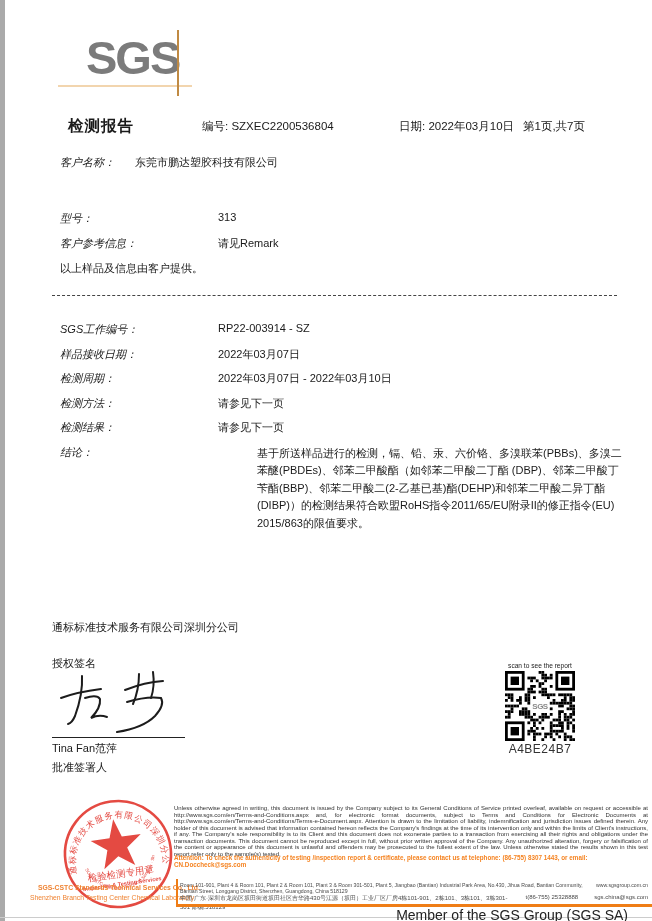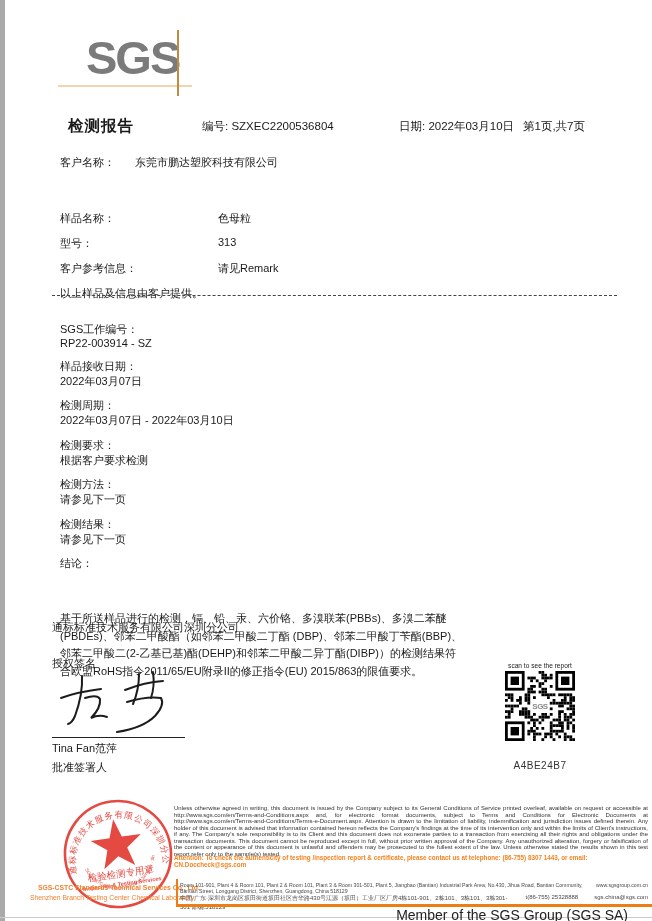--- a/index.html
+++ b/index.html
@@ -18,50 +18,50 @@
   
   .title-row { position:absolute; left:52px; top:116px; width:570px; font-size:11.5px; color:#1a1a1a; }
   .doc-title { position:absolute; left:16px; top:0; font-size:15.5px; font-weight:bold; letter-spacing:1px; }
   .rep-no   { position:absolute; left:150px; top:3px; }
   .rep-date { position:absolute; left:347px; top:3px; }
   .rep-page { position:absolute; left:471px; top:3px; }
 
   
   .rows { position:absolute; font-size:11px; color:#1a1a1a; }
   .row { display:flex; align-items:flex-start; }
-  .row .lab { flex:0 0 auto; }
+  .row .lab { flex:0 0 auto;font-style:italic; }
   .sec-client { left:60px; top:155px; width:560px; }
   .sec-client .row { margin-bottom:9px; }
   .sec-client .lab { width:75px; }
   .sec-sample { left:60px; top:211px; width:560px; }
   .sec-sample .row { margin-bottom:10px; }
   .sec-sample .lab { width:158px; }
   .note-line { margin-top:1px; }
   .dash-sep { position:absolute; left:52px; top:295px; width:565px; border-top:1px dashed #444; }
   .sec-details { left:60px; top:322px; width:566px; }
-  .sec-details .row { margin-bottom:9.5px;flex-direction:column; }
+  .sec-details .row { margin-bottom:9.5px; }
   .sec-details .lab { width:158px; }
   .conclusion-row { margin-top:5px;gap:39px; }
   .conclusion-text { width:406px; line-height:17.5px; }
 
   
   .sig-company { position:absolute; left:52px; top:620px; font-size:11px; color:#1a1a1a; }
   .sig-auth { position:absolute; left:52px; top:656px; font-size:11px; color:#1a1a1a; }
   .sig-svg { position:absolute; left:55px; top:668px; }
   .sig-line { position:absolute; left:52px; top:737px; width:133px; height:1px; background:#222; }
   .sig-name { position:absolute; left:52px; top:741px; font-size:11px; color:#1a1a1a; }
   .sig-title { position:absolute; left:52px; top:760px; font-size:11px; color:#1a1a1a; }
 
   
   .qr-wrap { position:absolute; left:500px; top:662px; width:80px; text-align:center; }
   .qr-caption { font-size:6.6px; color:#222; margin-bottom:2px; }
   .qr-box { position:relative; width:70px; height:70px; margin:0 auto; background:#fff; }
   .qr-center { position:absolute; left:50%; top:50%; transform:translate(-50%,-50%);
                background:#fff; padding:0 1px; font-size:8px; font-weight:bold; color:#8a8a8a; letter-spacing:-0.5px; }
-  .qr-id { font-size:10px; color:#333; margin-top:19px; letter-spacing:0.5px; }
+  .qr-id { font-size:12px; color:#333; margin-top:1px; letter-spacing:0.5px; }
 
   
   .stamp { position:absolute; left:60px; top:797px; width:116px; height:114px; transform:rotate(-8deg); opacity:0.92; }
 
   
   .f-company1 { position:absolute; left:38px; top:884px; font-size:6.8px; color:#ef8332; font-weight:bold; }
   .f-company2 { position:absolute; left:30px; top:894px; font-size:6.8px; color:#ef8332; }
   .f-disclaimer { position:absolute; left:174px; top:805px; width:474px; font-size:6px;
                   line-height:6.55px; color:#333; text-align:justify; }
   .f-attention { position:absolute; left:174px; top:854px; width:474px; font-size:6.3px;
@@ -95,24 +95,20 @@
 
   <div class="rows sec-client">
     <div class="row">
       <span class="lab">客户名称：</span>
       <span class="val">东莞市鹏达塑胶科技有限公司</span>
     </div>
   </div>
 
   <div class="rows sec-sample">
     <div class="row">
-      <span class="lab">样品名称：</span>
-      <span class="val">色母粒</span>
-    </div>
-    <div class="row">
       <span class="lab">型号：</span>
       <span class="val">313</span>
     </div>
     <div class="row">
       <span class="lab">客户参考信息：</span>
       <span class="val">请见Remark</span>
     </div>
     <div class="note-line">以上样品及信息由客户提供。</div>
   </div>
 
@@ -123,24 +119,20 @@
       <span class="lab">SGS工作编号：</span>
       <span class="val">RP22-003914 - SZ</span>
     </div>
     <div class="row">
       <span class="lab">样品接收日期：</span>
       <span class="val">2022年03月07日</span>
     </div>
     <div class="row">
       <span class="lab">检测周期：</span>
       <span class="val">2022年03月07日 - 2022年03月10日</span>
-    </div>
-    <div class="row">
-      <span class="lab">检测要求：</span>
-      <span class="val">根据客户要求检测</span>
     </div>
     <div class="row">
       <span class="lab">检测方法：</span>
       <span class="val">请参见下一页</span>
     </div>
     <div class="row">
       <span class="lab">检测结果：</span>
       <span class="val">请参见下一页</span>
     </div>
     <div class="row conclusion-row">

